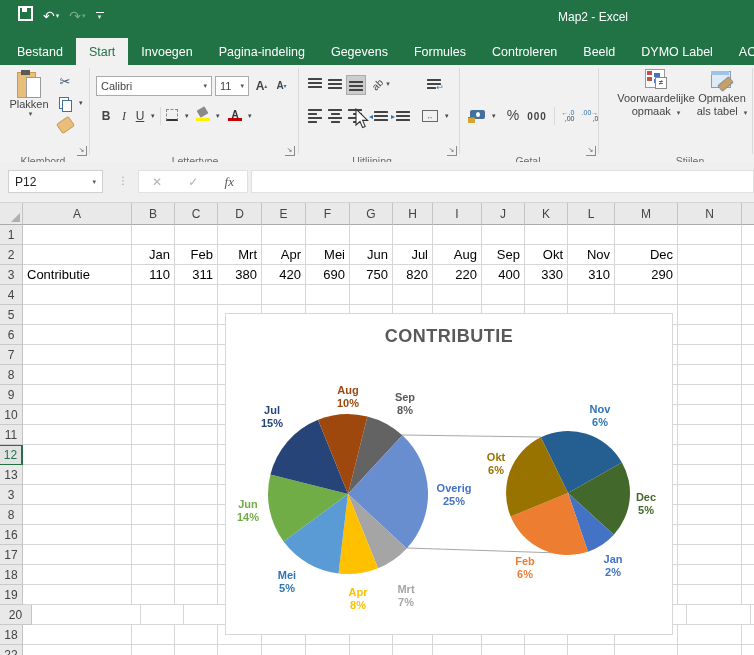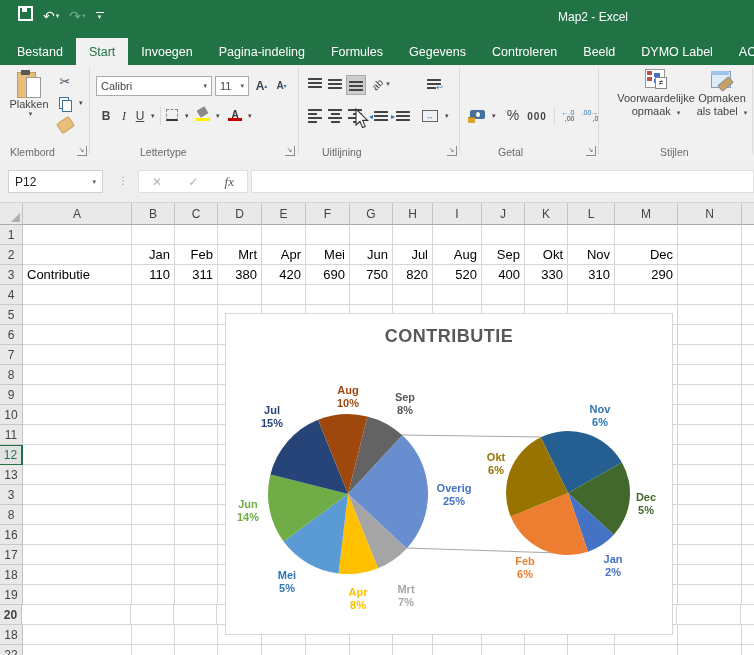--- a/index.html
+++ b/index.html
@@ -16,21 +16,21 @@
   .custbtn{display:flex;flex-direction:column;align-items:center;line-height:.5;font-size:9px;}
   .custbar{width:8px;height:1px;background:#fff;margin-bottom:2px;}
   .wintitle{position:absolute;left:558px;top:10px;color:#fff;font-size:12px;}
   .tabs{position:absolute;left:4px;bottom:0;display:flex;height:27px;}
   .tab{padding:0 13px;display:flex;align-items:center;font-size:12.5px;color:#fff;white-space:nowrap;}
   .tab.active{background:#F1F1F1;color:#217346;}
   
   .ribbon{position:absolute;left:0;top:65px;width:754px;height:97px;background:#F1F1F1;
           border-bottom:1px solid #D5D5D5;font-size:11px;color:#444;}
   .gsep{position:absolute;top:3px;height:86px;width:1px;background:#DADADA;}
-  .glabel{position:absolute;top:81px;font-size:10.5px;color:#6a6a6a;}
+  .glabel{position:absolute;top:90px;font-size:10.5px;color:#6a6a6a;text-align:center;}
   .launcher{position:absolute;top:81px;width:9px;height:9px;border-right:1px solid #8a8a8a;
             border-bottom:1px solid #8a8a8a;font-size:7px;color:#666;line-height:8px;text-align:center;}
   .combo{position:absolute;background:#fff;border:1px solid #ABABAB;height:20px;display:flex;
          align-items:center;padding:0 4px;justify-content:space-between;box-sizing:border-box;}
   .caret{font-size:7px;color:#555;margin-left:3px;}
   .mini{position:absolute;display:flex;align-items:center;justify-content:center;color:#444;}
   .sel{background:#CDCDCD;border:1px solid #ABABAB;}
   
   .pastebtn{position:absolute;left:6px;top:5px;width:46px;height:72px;text-align:center;}
   .clipic{position:relative;width:24px;height:28px;margin:0 auto;}
@@ -132,22 +132,22 @@
       <span class="custbar"></span>
       <span class="qcaret">▾</span>
     </span>
   </div>
   <div class="wintitle">Map2 - Excel</div>
   <div class="tabs" id="tabs">
       <div class="tab">Bestand</div>
       <div class="tab active">Start</div>
       <div class="tab">Invoegen</div>
       <div class="tab">Pagina-indeling</div>
+      <div class="tab">Gegevens</div>
       <div class="tab">Formules</div>
-      <div class="tab">Gegevens</div>
       <div class="tab">Controleren</div>
       <div class="tab">Beeld</div>
       <div class="tab">DYMO Label</div>
       <div class="tab">ACROBAT</div>
     </div>
 </div>
 
 <div class="ribbon">
 
   <div class="pastebtn">
@@ -423,21 +423,21 @@
     <div class="grow">
       <div class="rhead" style="width: 23px; flex: 0 0 auto;">3</div>
       <div class="cell txt" style="width: 109px; flex: 0 0 auto;">Contributie</div>
       <div class="cell num" style="width: 43px; flex: 0 0 auto;">110</div>
       <div class="cell num" style="width: 43px; flex: 0 0 auto;">311</div>
       <div class="cell num" style="width: 44px; flex: 0 0 auto;">380</div>
       <div class="cell num" style="width: 44px; flex: 0 0 auto;">420</div>
       <div class="cell num" style="width: 44px; flex: 0 0 auto;">690</div>
       <div class="cell num" style="width: 43px; flex: 0 0 auto;">750</div>
       <div class="cell num" style="width: 40px; flex: 0 0 auto;">820</div>
-      <div class="cell num" style="width: 49px; flex: 0 0 auto;">520</div>
+      <div class="cell num" style="width: 49px; flex: 0 0 auto;">220</div>
       <div class="cell num" style="width: 43px; flex: 0 0 auto;">400</div>
       <div class="cell num" style="width: 43px; flex: 0 0 auto;">330</div>
       <div class="cell num" style="width: 47px; flex: 0 0 auto;">310</div>
       <div class="cell num" style="width: 63px; flex: 0 0 auto;">290</div>
       <div class="cell" style="width: 64px; flex: 0 0 auto;"></div>
       <div class="cell" style="width: 44px; flex: 0 0 auto;"></div>
     </div>
     <div class="grow">
       <div class="rhead" style="width: 23px; flex: 0 0 auto;">4</div>
       <div class="cell" style="width: 109px; flex: 0 0 auto;"></div>
@@ -720,21 +720,21 @@
       <div class="cell" style="width: 40px; flex: 0 0 auto;"></div>
       <div class="cell" style="width: 49px; flex: 0 0 auto;"></div>
       <div class="cell" style="width: 43px; flex: 0 0 auto;"></div>
       <div class="cell" style="width: 43px; flex: 0 0 auto;"></div>
       <div class="cell" style="width: 47px; flex: 0 0 auto;"></div>
       <div class="cell" style="width: 63px; flex: 0 0 auto;"></div>
       <div class="cell" style="width: 64px; flex: 0 0 auto;"></div>
       <div class="cell" style="width: 44px; flex: 0 0 auto;"></div>
     </div>
     <div class="grow">
-      <div class="rhead" style="width: 22px; flex: 0 0 auto; font-weight: bold;">20</div>
+      <div class="rhead" style="width: 32px; flex: 0 0 auto;">20</div>
       <div class="cell" style="width: 109px; flex: 0 0 auto;"></div>
       <div class="cell" style="width: 43px; flex: 0 0 auto;"></div>
       <div class="cell" style="width: 43px; flex: 0 0 auto;"></div>
       <div class="cell" style="width: 44px; flex: 0 0 auto;"></div>
       <div class="cell" style="width: 44px; flex: 0 0 auto;"></div>
       <div class="cell" style="width: 44px; flex: 0 0 auto;"></div>
       <div class="cell" style="width: 43px; flex: 0 0 auto;"></div>
       <div class="cell" style="width: 40px; flex: 0 0 auto;"></div>
       <div class="cell" style="width: 49px; flex: 0 0 auto;"></div>
       <div class="cell" style="width: 43px; flex: 0 0 auto;"></div>

